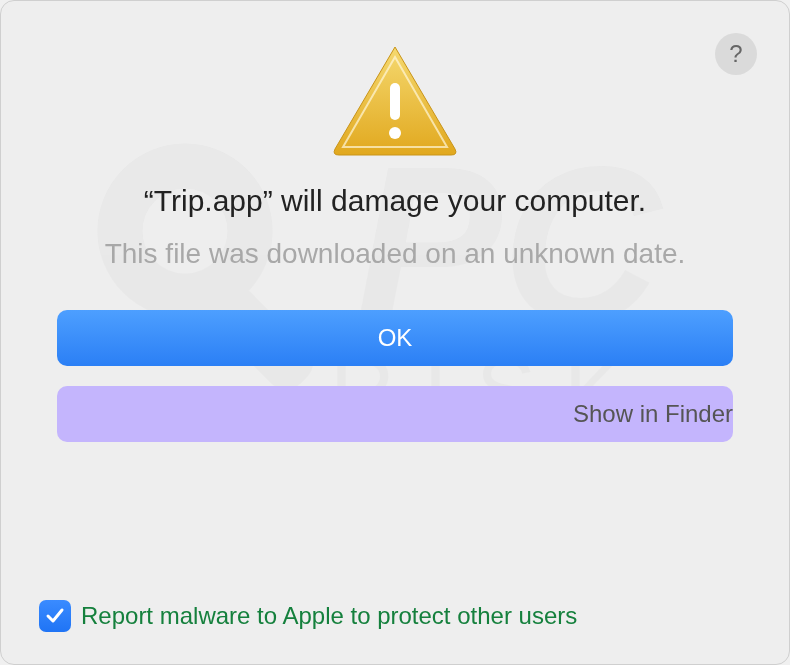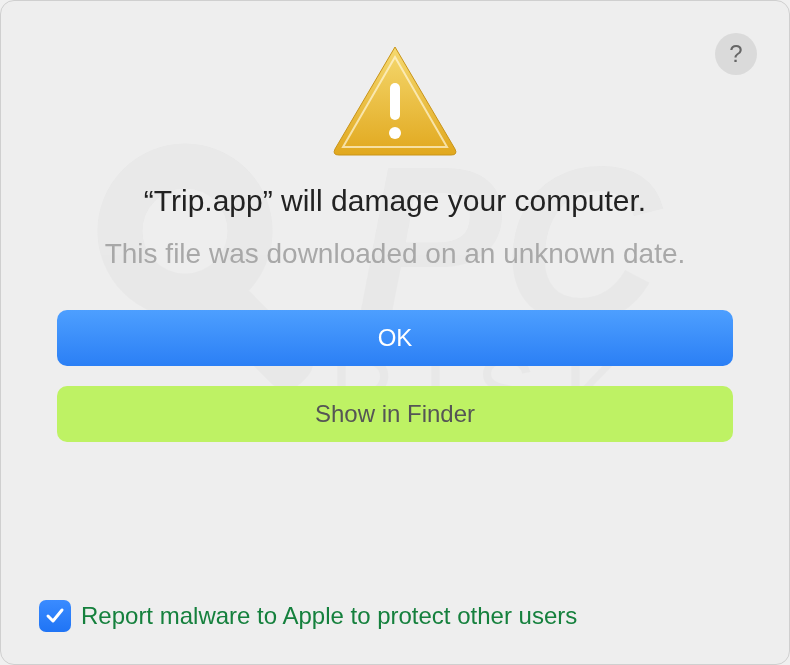--- a/index.html
+++ b/index.html
@@ -91,23 +91,24 @@
       justify-content: center;
     }
     
     .btn-primary {
       background: linear-gradient(to bottom, #4d9fff, #2b7ff5);
       color: white;
       font-weight: 500;
     }
     
     .btn-secondary {
-      background: #bef264;
+      background: #c4b5fd;
       color: #555;
       font-weight: 400;
+      justify-content: flex-end;
     }
     
     .checkbox-row {
       position: absolute;
       bottom: 32px;
       left: 38px;
       right: 38px;
       display: flex;
       align-items: center;
       gap: 10px;

